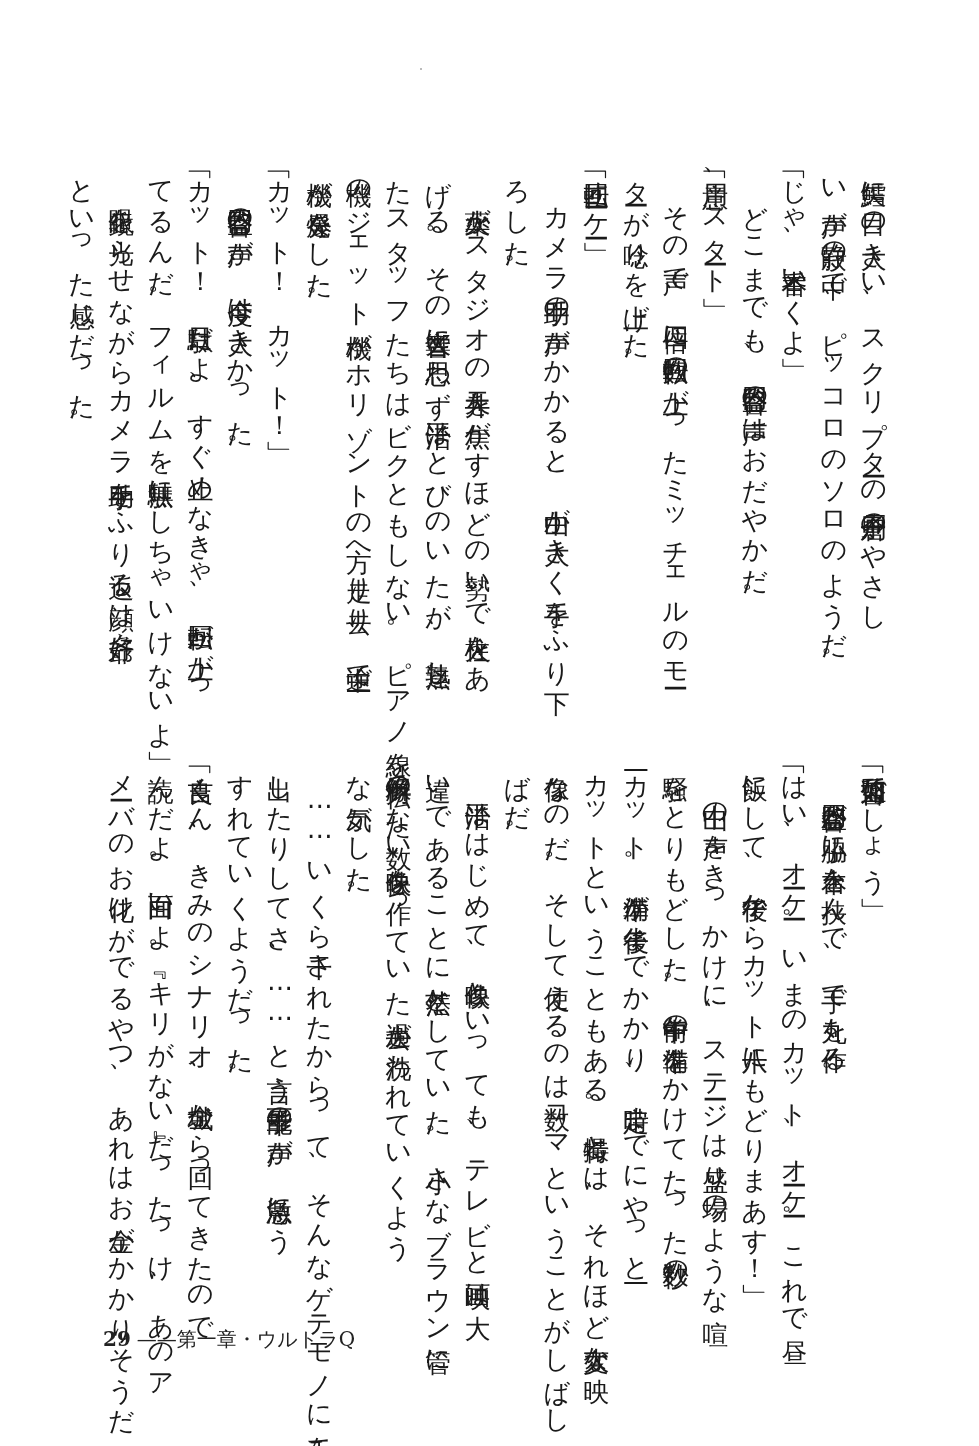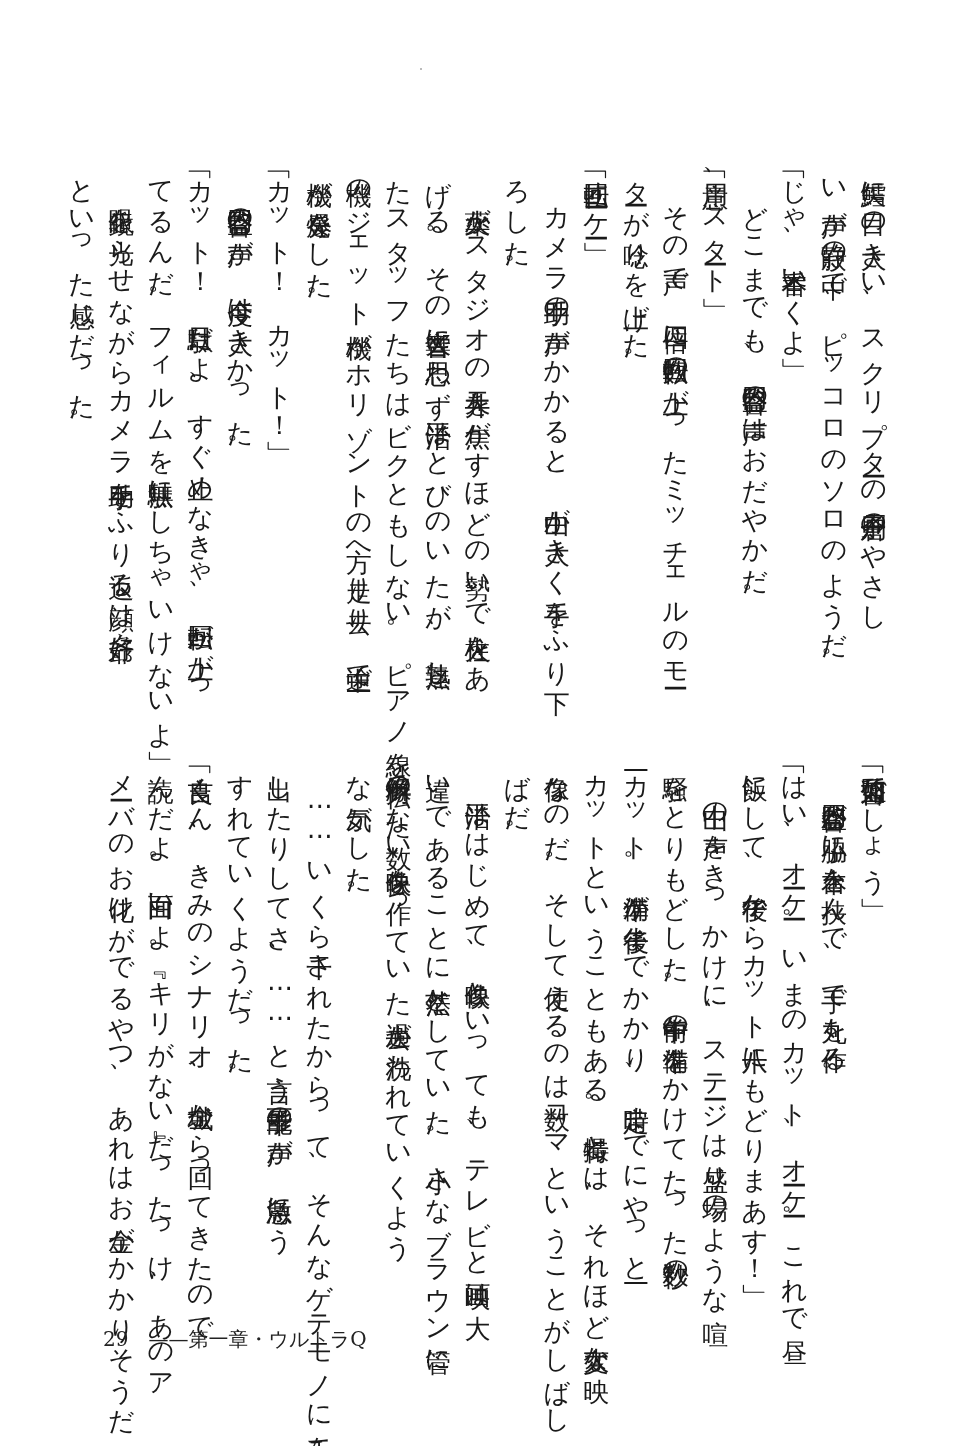--- a/index.html
+++ b/index.html
@@ -6,21 +6,21 @@
   body { width:979px; height:1446px; position:relative; overflow:hidden; }
   .page { position:absolute; left:0; top:0; width:979px; height:1446px; background:#fff; }
   .block { position:absolute; writing-mode: vertical-rl; text-orientation: upright;
            font-family: "DejaVu Sans", sans-serif; font-size:26px; line-height:39.6px;
            color:#1a1a1a; letter-spacing:0.6px; }
   .block-top { top:162px; right:86px; height:545px; width:810px; }
   .block-bottom { top:757px; right:86px; height:550px; width:810px; }
   .col { display:block; white-space:nowrap; }
   .footer { position:absolute; left:103px; top:1326px; font-family:"DejaVu Serif", serif;
             font-size:20px; color:#222; white-space:nowrap; }
-  .footer .num { font-weight:normal; margin-right:20px; }
+  .footer .num { font-weight:bold; margin-right:6px; }
   .dot-mark { position:absolute; left:420px; top:68px; width:2px; height:2px; background:#bbb; }
 </style>
 </head>
 <body>
 
 <div class="page">
   <div class="dot-mark"></div>
 
   <div class="block block-top">
     <span class="col">矢鱈に目の大きい、スクリプターの戸倉則子のやさし</span>

